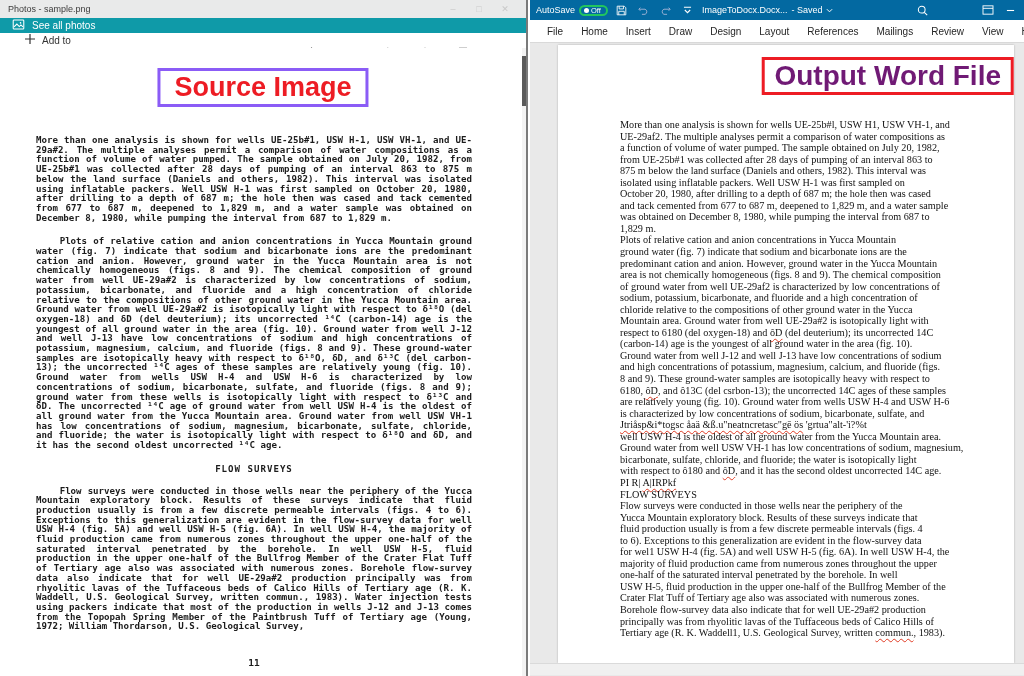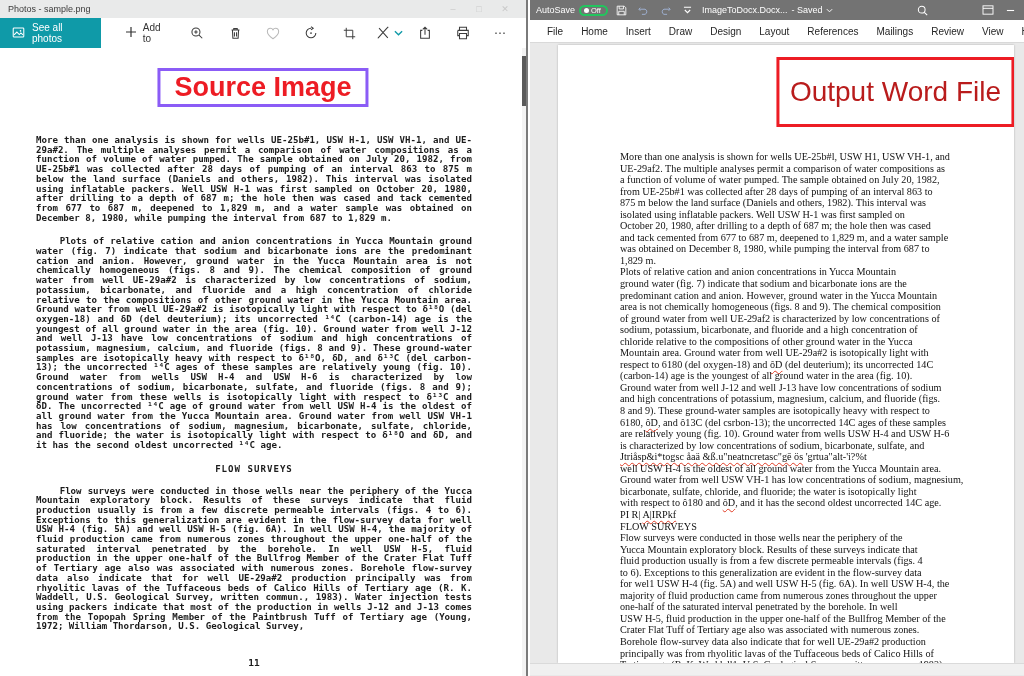--- a/index.html
+++ b/index.html
@@ -8,21 +8,21 @@
               font-family:"Liberation Sans", sans-serif; }
   .stage { position:relative; width:1024px; height:492px; }
 
   
   .photos-win { position:absolute; left:0; top:0; width:528px; height:676px;
                 background:#fff; border-right:2px solid #7a7a7a; }
   .photos-titlebar { height:18px; background:#e9eaea; display:flex; align-items:center;
                      font-size:9px; color:#3c3c3c; padding:0 8px; }
   .photos-titlebar .spacer { flex:1; }
   .win-ctl { color:#c9c9c9; font-size:9px; width:26px; text-align:center; }
-  .photos-toolbar { height:30px; background:#fff; display:flex; align-items:stretch; }
+  .photos-toolbar { height:30px; background:#fff; display:flex; align-items:stretch;flex-direction:column; }
   .see-all { background:#0f9aa8; color:#fff; display:flex; align-items:center; gap:7px;
              padding:0 12px; font-size:10px; cursor:default; }
   .tool-btn { display:flex; align-items:center; gap:6px; font-size:10px; color:#333;
               padding:0 10px; }
   .icon-strip { display:flex; align-items:center; margin-left:auto; gap:0; padding-right:6px; }
   .icon-btn { width:38px; display:flex; align-items:center; justify-content:center; color:#3d3d3d; }
   .icon-btn svg { display:block; }
   .chev-teal { color:#0f9aa8; margin-left:-8px; width:16px; }
   .photos-main { position:relative; height:628px; background:#fff; overflow:hidden; }
   .anno-box { position:absolute; left:50%; transform:translateX(-50%);
@@ -35,39 +35,39 @@
   .doc-para { margin:0 0 14px 0; }
   .doc-para.indent { text-indent:2.6em; }
   .doc-heading { margin:2px 0 12px 0; text-align:center; letter-spacing:1px; }
   .page-num { position:absolute; bottom:8px; left:36px; width:436px; text-align:center;
               font-family:"DejaVu Sans Mono", monospace; font-size:9.5px; font-weight:bold; color:#1c1c1c; }
   .photos-scrollbar { position:absolute; right:0; top:0; width:4px; height:628px; background:#f3f3f3; }
   .photos-thumb { position:absolute; top:8px; left:0; width:4px; height:50px; background:#5a5a5a; }
 
   
   .word-win { position:absolute; left:530px; top:0; width:494px; height:676px; background:#e9e9e9; }
-  .word-titlebar { height:20px; background:#737373; color:#fff; display:flex; align-items:center;
+  .word-titlebar { height:20px; background:#0369a1; color:#fff; display:flex; align-items:center;
                    font-size:9px; padding:0 6px; gap:6px; }
   .autosave { display:flex; align-items:center; gap:4px; }
   .as-toggle { display:flex; align-items:center; gap:2px; border:2px solid #22c55e; border-radius:8px;
                padding:0 5px 0 3px; height:11px; font-size:7.5px; }
   .as-dot { width:5px; height:5px; border-radius:50%; background:#fff; }
   .tb-icon { display:flex; align-items:center; justify-content:center; width:16px; color:#fff; }
   .tb-icon.dim { color:#9fb2d4; }
   .doc-title { flex:1; text-align:center; display:flex; align-items:center; 
                gap:4px; font-size:9px; white-space:nowrap; overflow:hidden; }
   .word-menubar { height:23px; background:#fff; border-bottom:1px solid #d9d9d9;
                   display:flex; align-items:center; padding:0 8px; gap:0; }
   .menu-item { font-size:10px; color:#262626; padding:0 9px; line-height:23px; white-space:nowrap; }
   .word-docarea { position:relative; height:632px; background:#e9e9e9; }
   .word-page { position:absolute; left:28px; top:2px; width:456px; height:618px; background:#fff;
                box-shadow:0 0 2px rgba(0,0,0,.25); overflow:hidden; }
   .out-box { position:relative; left:50%; transform:translateX(-50%); display:inline-block;
-             margin-top:12px; border:3px solid #ed1c24; color:#b91c1c; font-weight:normal;
-             font-size:28px; padding:16px 10px; white-space:nowrap; }
+             margin-top:12px; border:3px solid #ed1c24; color:#701a75; font-weight:bold;
+             font-size:28px; padding:0 10px; white-space:nowrap; }
   .out-box-wrap { text-align:center; }
   .word-text { margin-top:24px; padding-left:62px; padding-right:20px;
                font-family:"Liberation Serif", serif; font-size:10.2px; line-height:11.55px;
                color:#111; }
   .word-line { white-space:nowrap; }
   .squiggle { text-decoration:underline; text-decoration-style:wavy;
               text-decoration-color:#e03b24; text-decoration-thickness:1px;
               text-underline-offset:2px; }
   .word-bottom { position:absolute; left:0; bottom:0; width:494px; height:12px; background:#f0f0f0;
                  border-top:1px solid #dadada; }

